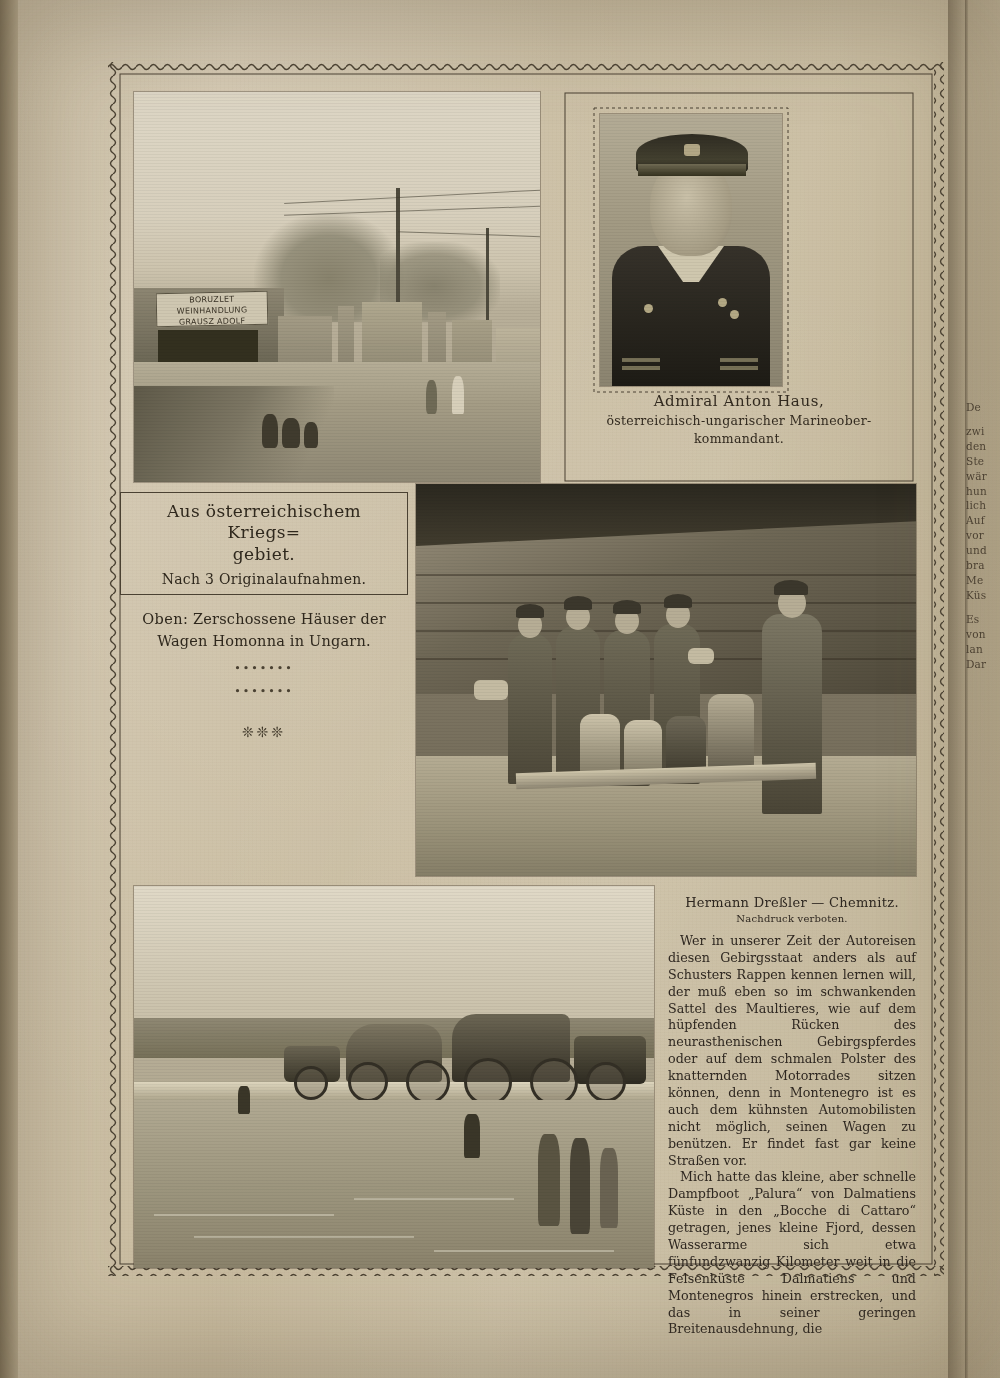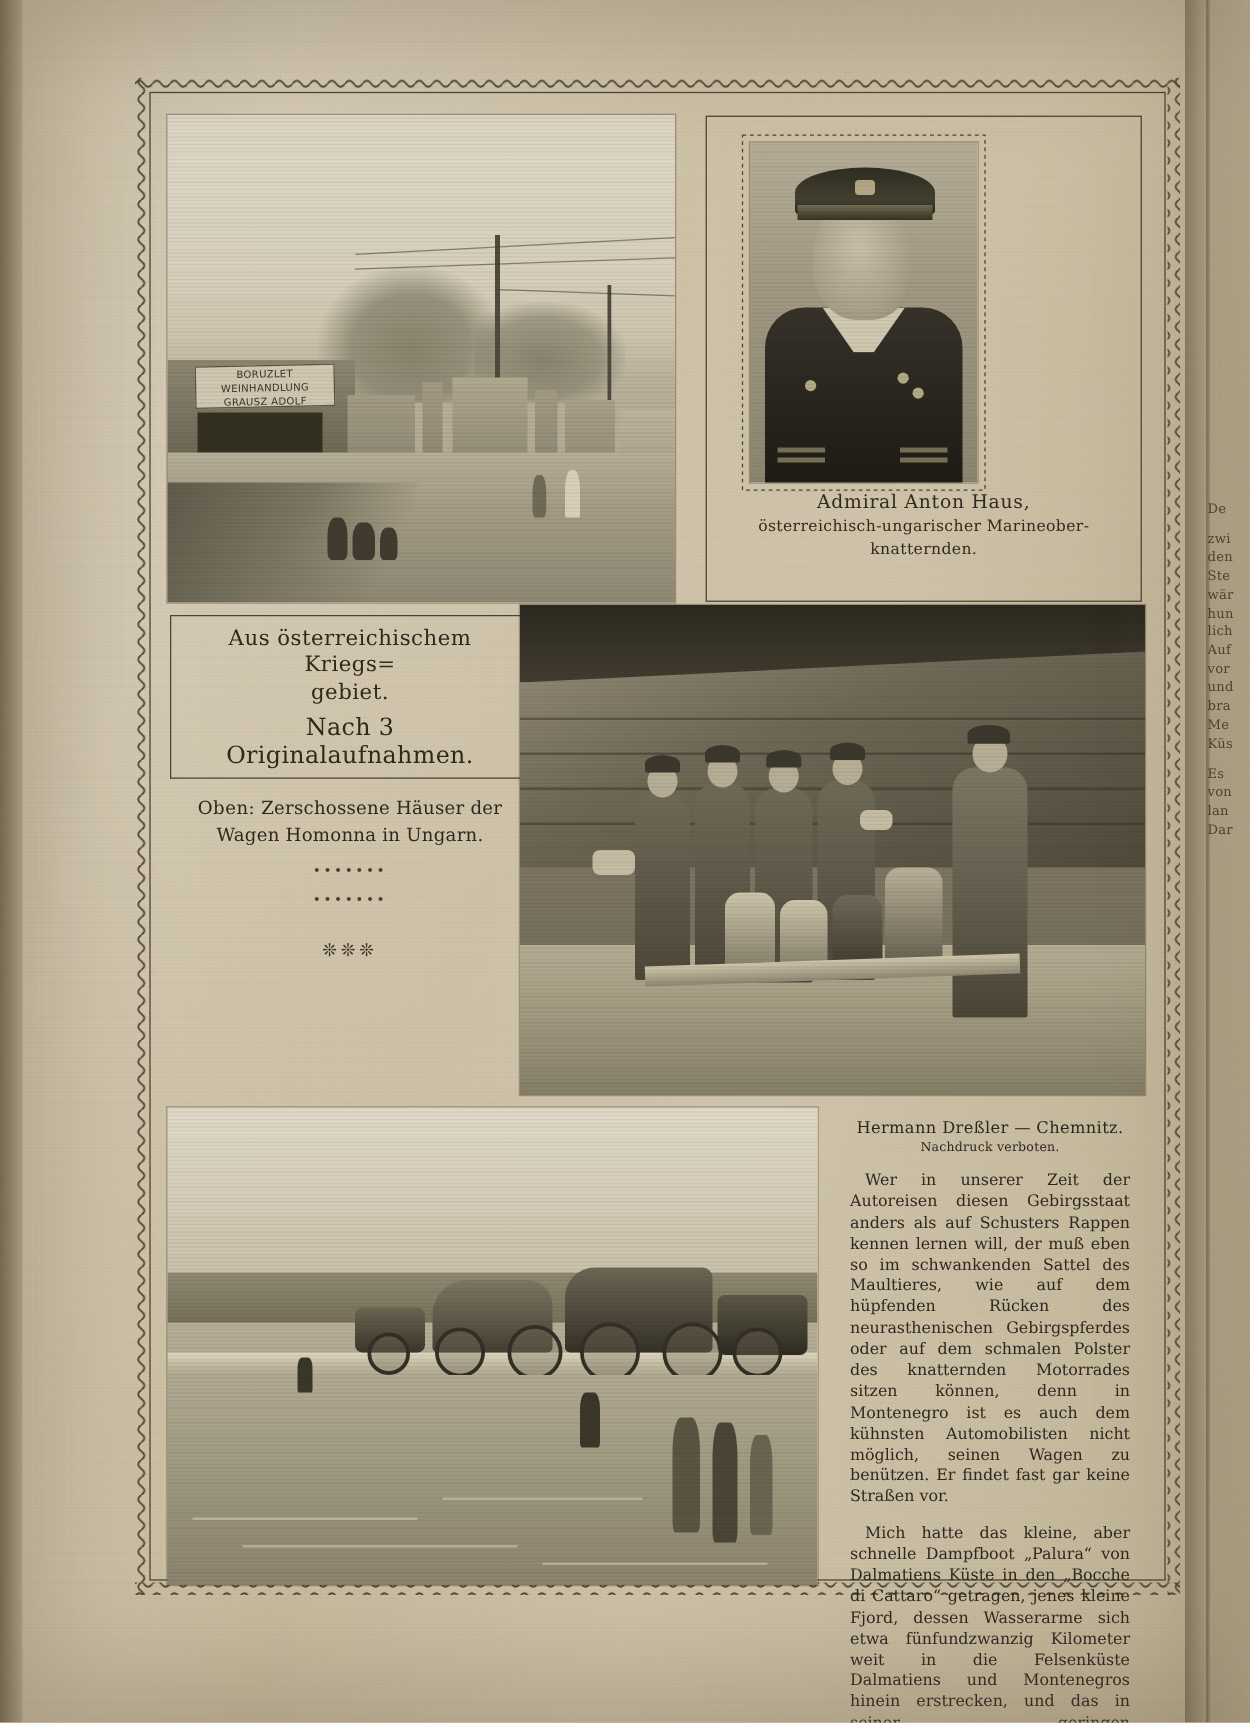--- a/index.html
+++ b/index.html
@@ -222,33 +222,33 @@
     text-align: center;
     font-family: "DejaVu Serif", serif;
     color: #322a1f;
   }
   #admiral-caption .c1 { font-size: 15px; letter-spacing: .6px; }
   #admiral-caption .c2 { font-size: 12.5px; line-height: 1.42; letter-spacing: .3px; margin-top: 2px;}
 
   
   #caption-block {
     position: absolute;
-    left: 16px; top: 418px; width: 288px;
+    left: 0px; top: 418px; width: 288px;
     color: #2f281d;
   }
   #cap-title-box {
     border: 1px solid #4a4132;
     padding: 8px 10px 7px 10px;
     text-align: center;
   }
   #cap-title-box .t1 {
     font-size: 17px; line-height: 1.25; letter-spacing: .4px;
   }
   #cap-title-box .t2 {
-    font-size: 19px; margin-top: 6px; letter-spacing: .3px;
+    font-size: 14px; margin-top: 6px; letter-spacing: .3px;
   }
   .cap-item {
     font-size: 14.5px;
     line-height: 1.5;
     text-align: center;
     margin: 14px 6px 0 6px;
     letter-spacing: .2px;
   }
   .cap-item .lead { letter-spacing: .4px; }
   .cap-sep {
@@ -377,21 +377,21 @@
     letter-spacing: .2px;
   }
   #article .body {
     margin-top: 9px;
     font-size: 12.7px;
     line-height: 1.33;
     text-align: justify;
     letter-spacing: 0px;
     hyphens: auto;
   }
-  #article .body p { margin: 12px; text-indent: 12px; }
+  #article .body p { margin: 0; text-indent: 12px; }
   #article .body p + p { margin-top: 0; }
 </style>
 </head>
 <body>
 
 <div id="page">
   <div id="grain"></div>
   <div id="gutter-left"></div>
   <div id="page-edge"></div>
   <div id="edge-line"></div>
@@ -494,21 +494,21 @@
           <div class="medal" style="left:118px; top:184px;"></div>
           <div class="medal" style="left:130px; top:196px;"></div>
           <div class="medal" style="left:44px; top:190px;"></div>
           <div class="ph-grain"></div>
         </div>
 
         <div id="admiral-caption">
           <div class="c1">Admiral Anton Haus,</div>
           <div class="c2">
             <span>österreichisch-ungarischer Marineober-</span><br>
-            <span>knatternden.</span>
+            <span>kommandant.</span>
           </div>
         </div>
       </div>
 
       <div id="caption-block">
         <div id="cap-title-box">
           <div class="t1">
             <span>Aus österreichischem Kriegs=</span><br>
             <span>gebiet.</span>
           </div>

